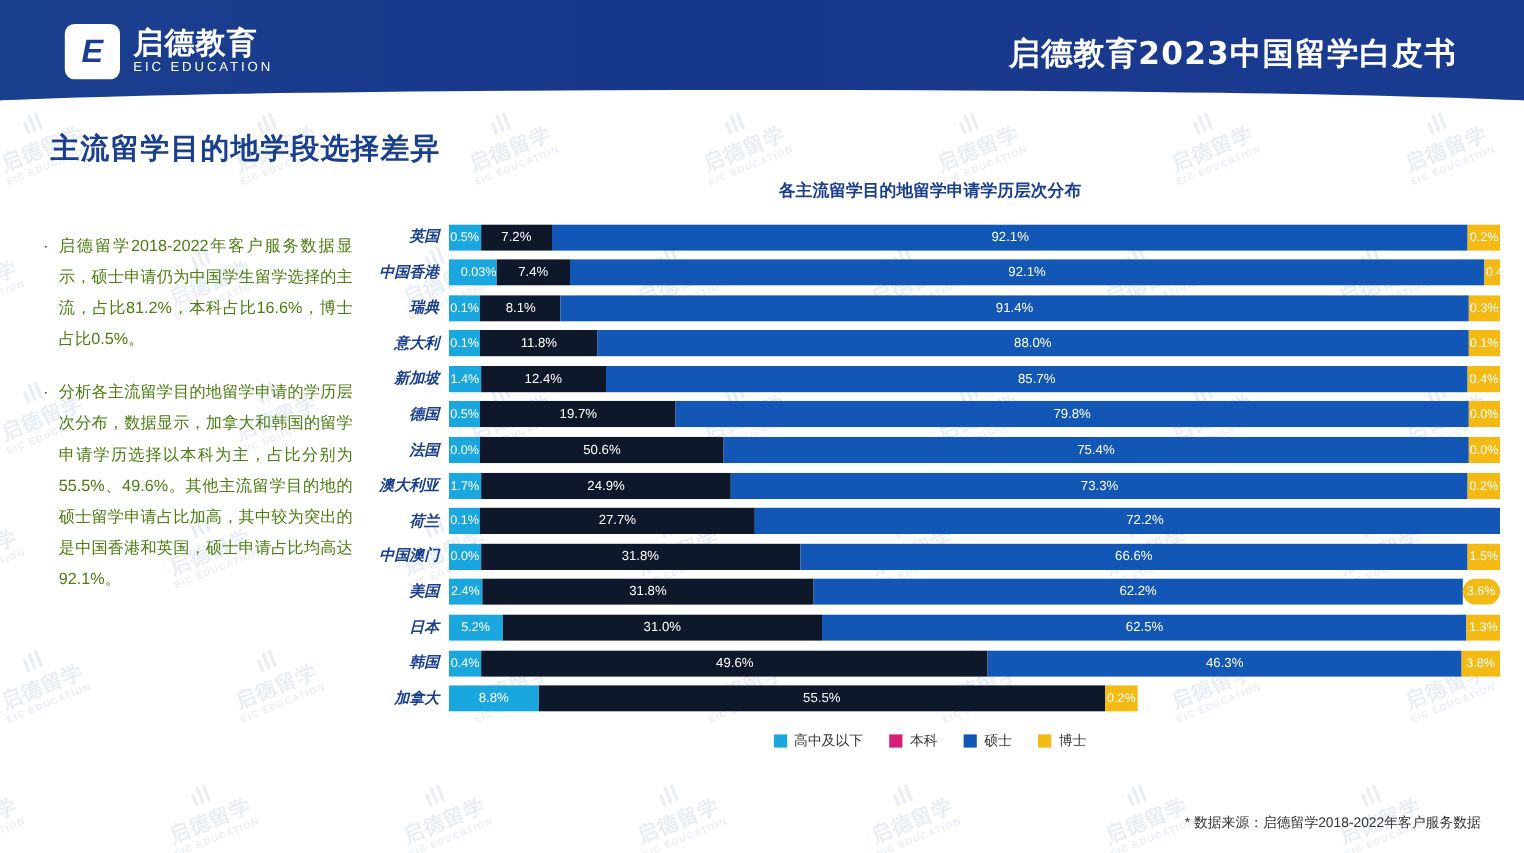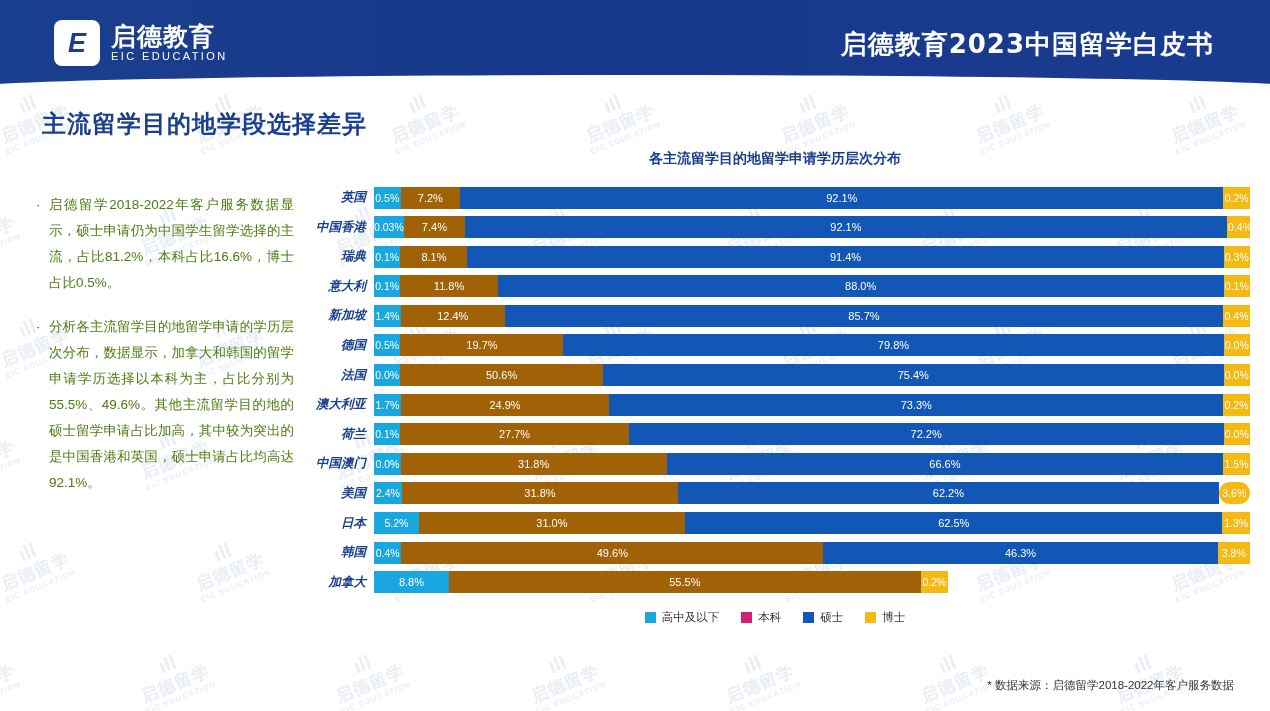--- a/index.html
+++ b/index.html
@@ -87,21 +87,21 @@
     font-size:12.5px;font-weight:bold;color:#1b3f8f;font-style:italic;
   }
   .bar{
     flex:1;height:22px;display:flex;overflow:hidden;
   }
   .seg{
     height:100%;display:flex;align-items:center;justify-content:center;
     font-size:11px;color:#ffffff;white-space:nowrap;overflow:visible;
   }
   .seg.s0{background:#1aa7e0;}
-  .seg.s1{background:#a16207;}
+  .seg.s1{background:#0f172a;}
   .seg.s2{background:#1257b5;}
   .seg.s3{background:#f5b914;}
   .seg .lbl{position:relative;}
   .seg.tiny{color:#ffffff;}
   .seg.tiny .lbl{font-size:10.5px;}
 
   .legend{
     display:flex;justify-content:center;align-items:center;gap:22px;
     margin-top:14px;
   }
@@ -408,21 +408,21 @@
             <span class="lbl">92.1%</span>
           </div>
           <div class="seg s3 tiny" style="flex: 0 0 3.02744%;">
             <span class="lbl">0.2%</span>
           </div>
         </div>
       </div>
       <div class="row">
         <div class="row-label">中国香港</div>
         <div class="bar">
-          <div class="seg s0 tiny" style="flex: 0 0 3.02172%;">
+          <div class="seg s0 tiny" style="flex: 0 0 3.02172%; padding-left: 10px;">
             <span class="lbl">0.03%</span>
           </div>
           <div class="seg s1" style="flex: 0 0 6.98772%;">
             <span class="lbl">7.4%</span>
           </div>
           <div class="seg s2" style="flex: 0 0 86.9688%;">
             <span class="lbl">92.1%</span>
           </div>
           <div class="seg s3 tiny" style="flex: 0 0 3.02172%;">
             <span class="lbl">0.4%</span>
@@ -533,21 +533,21 @@
       </div>
       <div class="row">
         <div class="row-label">荷兰</div>
         <div class="bar">
           <div class="seg s0 tiny" style="flex: 0 0 3.01035%;">
             <span class="lbl">0.1%</span>
           </div>
           <div class="seg s1" style="flex: 0 0 26.0583%;">
             <span class="lbl">27.7%</span>
           </div>
-          <div class="seg s2" style="flex: 0 0 67.921%;">
+          <div class="seg s2" style="flex: 0 0 67.921%; padding-left: 28px;">
             <span class="lbl">72.2%</span>
           </div>
           <div class="seg s3 tiny" style="flex: 0 0 3.01035%;">
             <span class="lbl">0.0%</span>
           </div>
         </div>
       </div>
       <div class="row">
         <div class="row-label">中国澳门</div>
         <div class="bar">

